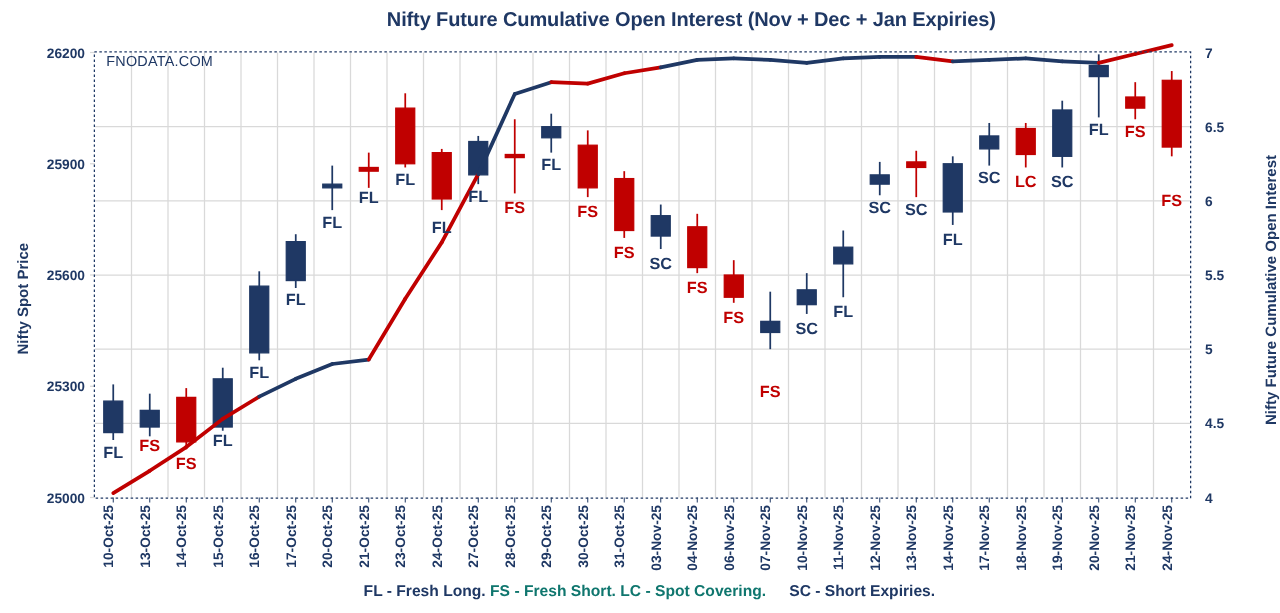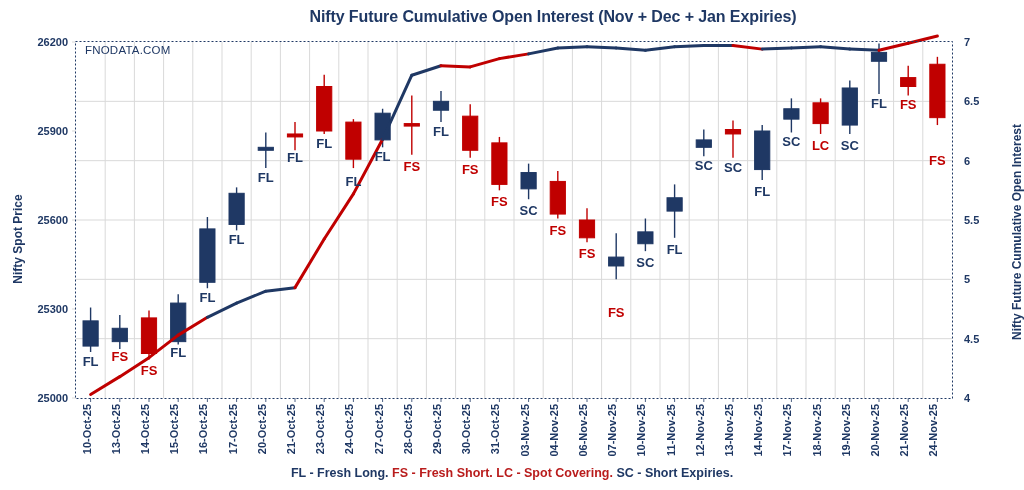--- a/index.html
+++ b/index.html
@@ -29,22 +29,22 @@
     position:absolute;
     left:872px;top:225px;
     width:290px;text-align:center;
     transform:rotate(-90deg);
     font-size:12px;font-weight:bold;color:#1F3864;
   }
   #footer-note{
     position:absolute;left:0;top:466px;width:1024px;
     text-align:center;font-size:12.5px;font-weight:bold;
   }
-  .note-navy{color:#1F3864;}
-  .note-red{color:#b91c1c;}
+  .note-navy{color:#1F3864;margin-left:15px;}
+  .note-red{color:#0f766e;}
   #watermark{
     position:absolute;left:85px;top:44px;
     font-size:11.5px;font-weight:normal;color:#1F3864;
     letter-spacing:0.2px;
   }
   svg{display:block;}
   .axis-txt{font-family:"Liberation Sans",sans-serif;font-size:11px;font-weight:bold;fill:#1F3864;}
   .xtick{font-family:"Liberation Sans",sans-serif;font-size:11px;font-weight:bold;fill:#1F3864;}
   .mark-fl,.mark-sc{font-family:"Liberation Sans",sans-serif;font-size:13px;font-weight:bold;fill:#1F3864;}
   .mark-fs,.mark-lc{font-family:"Liberation Sans",sans-serif;font-size:13px;font-weight:bold;fill:#C00000;}

